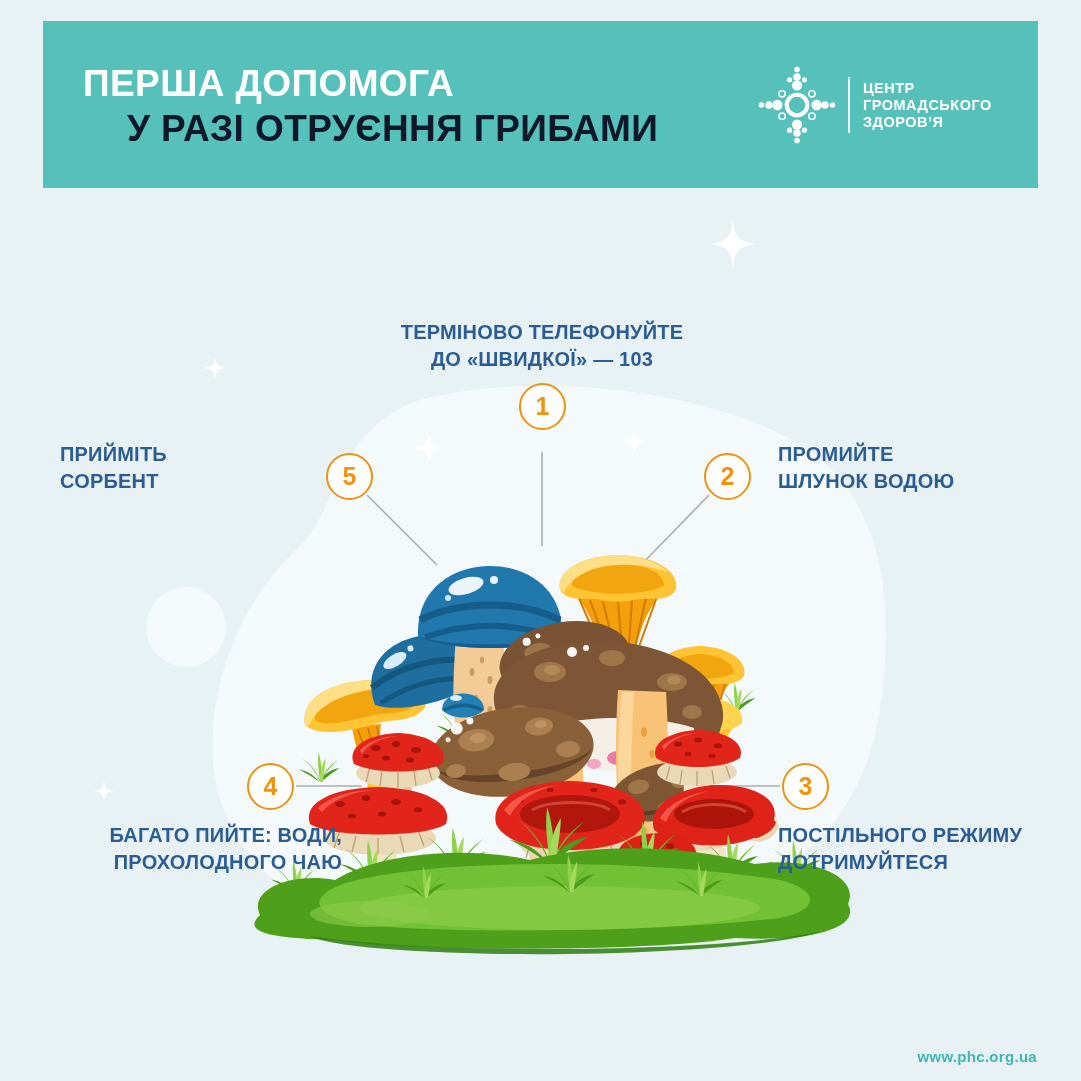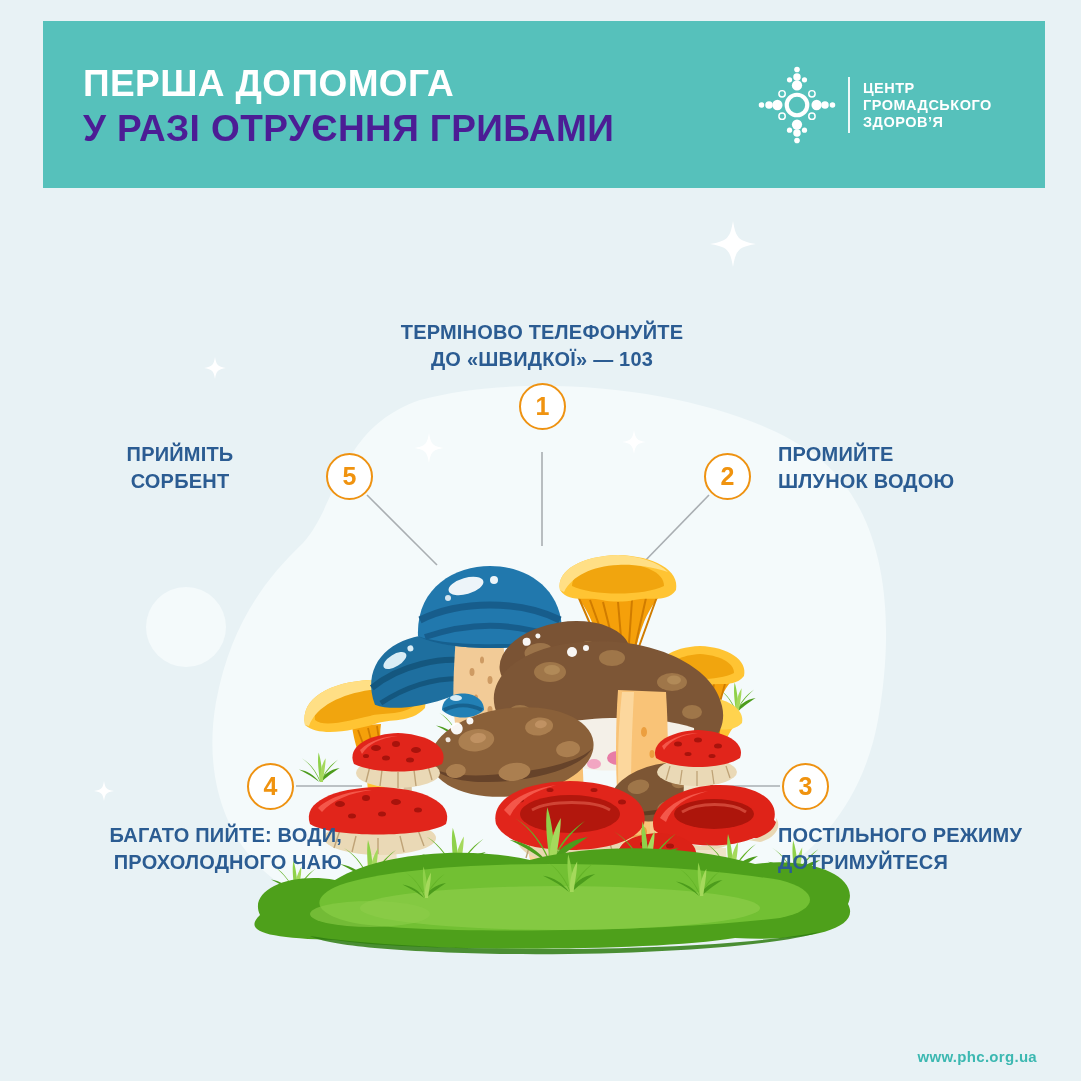--- a/index.html
+++ b/index.html
@@ -3,41 +3,41 @@
 <meta charset="utf-8">
 <style>
   html,body{margin:0;padding:0;background:#dfe9ec;}
   .canvas{
     position:relative;width:1081px;height:1081px;overflow:hidden;
     background:#e8f2f5;font-family:"Liberation Sans",sans-serif;
   }
   svg{display:block}
   .decor{position:absolute;left:0;top:0;}
   
-  .banner{position:absolute;left:43px;top:21px;width:995px;height:167px;background:#56c1bb;padding-left:7px;}
+  .banner{position:absolute;left:43px;top:21px;width:995px;height:167px;background:#56c1bb;}
   .title{position:absolute;left:40px;top:40px;font-weight:800;font-size:37px;line-height:45px;letter-spacing:.4px;}
   .title .l1{color:#ffffff;display:block;}
-  .title .l2{color:#4c1d95;display:block;}
+  .title .l2{color:#0f172a;display:block;margin-left:44px;}
   .logo{position:absolute;left:712px;top:30px;display:flex;align-items:center;height:108px;}
   .logo-sep{width:2px;height:56px;background:rgba(255,255,255,.9);margin:0 13px 0 9px;}
   .logo-text{color:#ffffff;font-weight:700;font-size:14.5px;line-height:17px;letter-spacing:.5px;}
   .logo-text span{display:block;}
   
   .step-label{position:absolute;color:#2b5c92;font-weight:700;font-size:20px;line-height:27px;letter-spacing:.2px;}
   .step-label span{display:block;}
   .badge{
     position:absolute;box-sizing:border-box;width:47px;height:47px;border-radius:50%;
     background:#ffffff;border:2.5px solid #ee9211;color:#f0930f;
     font-weight:800;font-size:25px;display:flex;align-items:center;justify-content:center;
   }
   .step1-label{left:362px;top:319px;width:360px;text-align:center;}
   .badge1{left:519px;top:383px;}
   .step2-label{left:778px;top:441px;width:270px;text-align:left;}
   .badge2{left:704px;top:453px;}
-  .step5-label{left:60px;top:441px;width:240px;text-align:center;}
+  .step5-label{left:60px;top:441px;width:240px;text-align:left;}
   .badge5{left:326px;top:453px;}
   .step4-label{left:52px;top:822px;width:290px;text-align:right;}
   .badge4{left:247px;top:763px;}
   .step3-label{left:778px;top:822px;width:300px;text-align:left;}
   .badge3{left:782px;top:763px;}
   
   .shrooms{position:absolute;left:220px;top:540px;}
   
   .footer-url{position:absolute;right:44px;top:1048px;color:#3cb8b1;font-weight:700;font-size:15px;letter-spacing:.3px;}
 </style>

